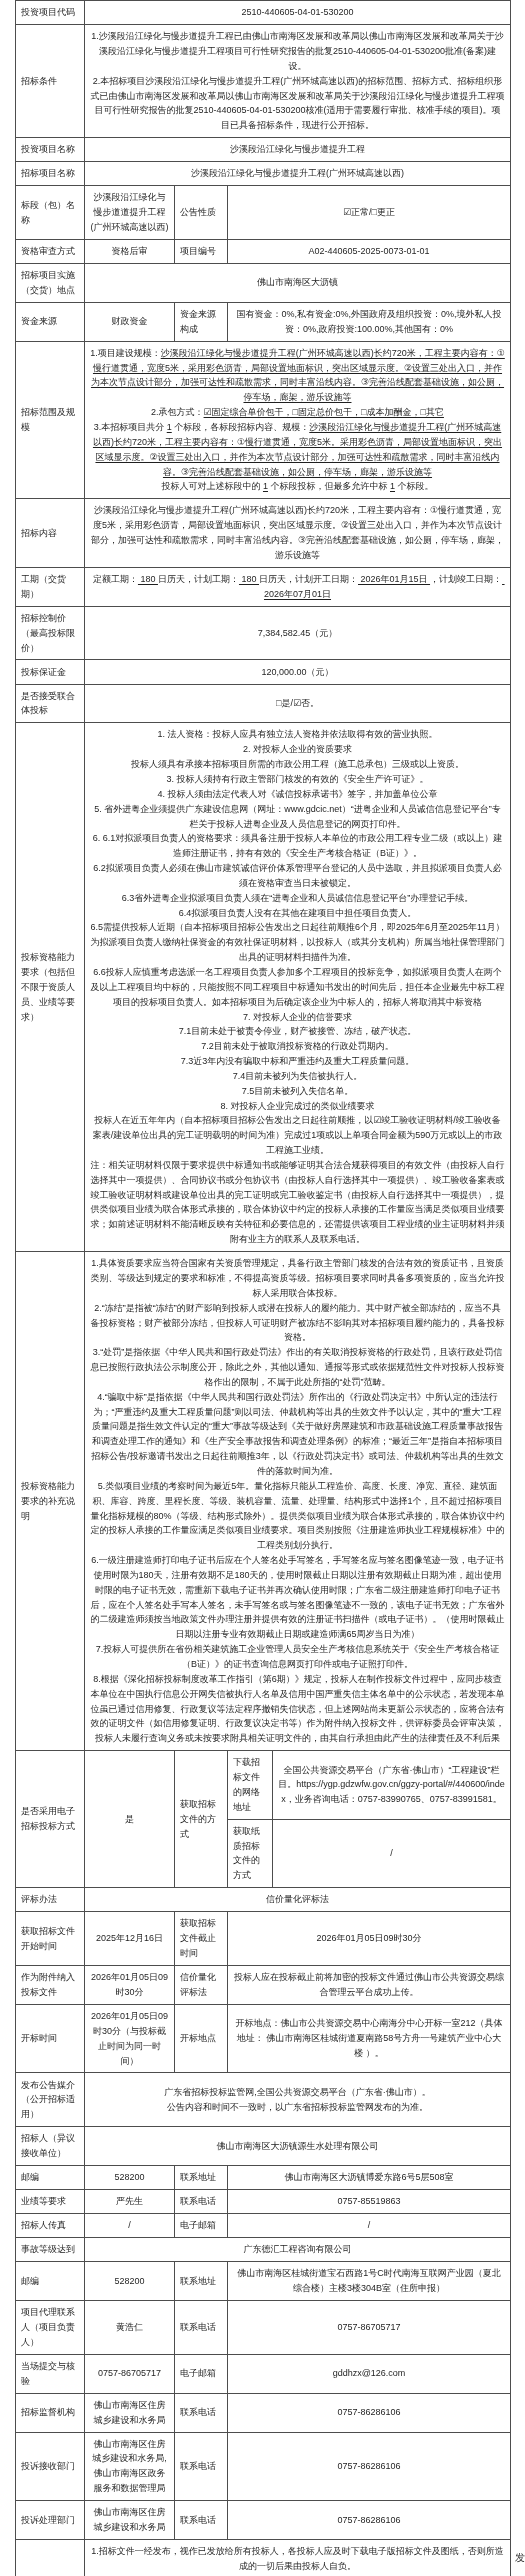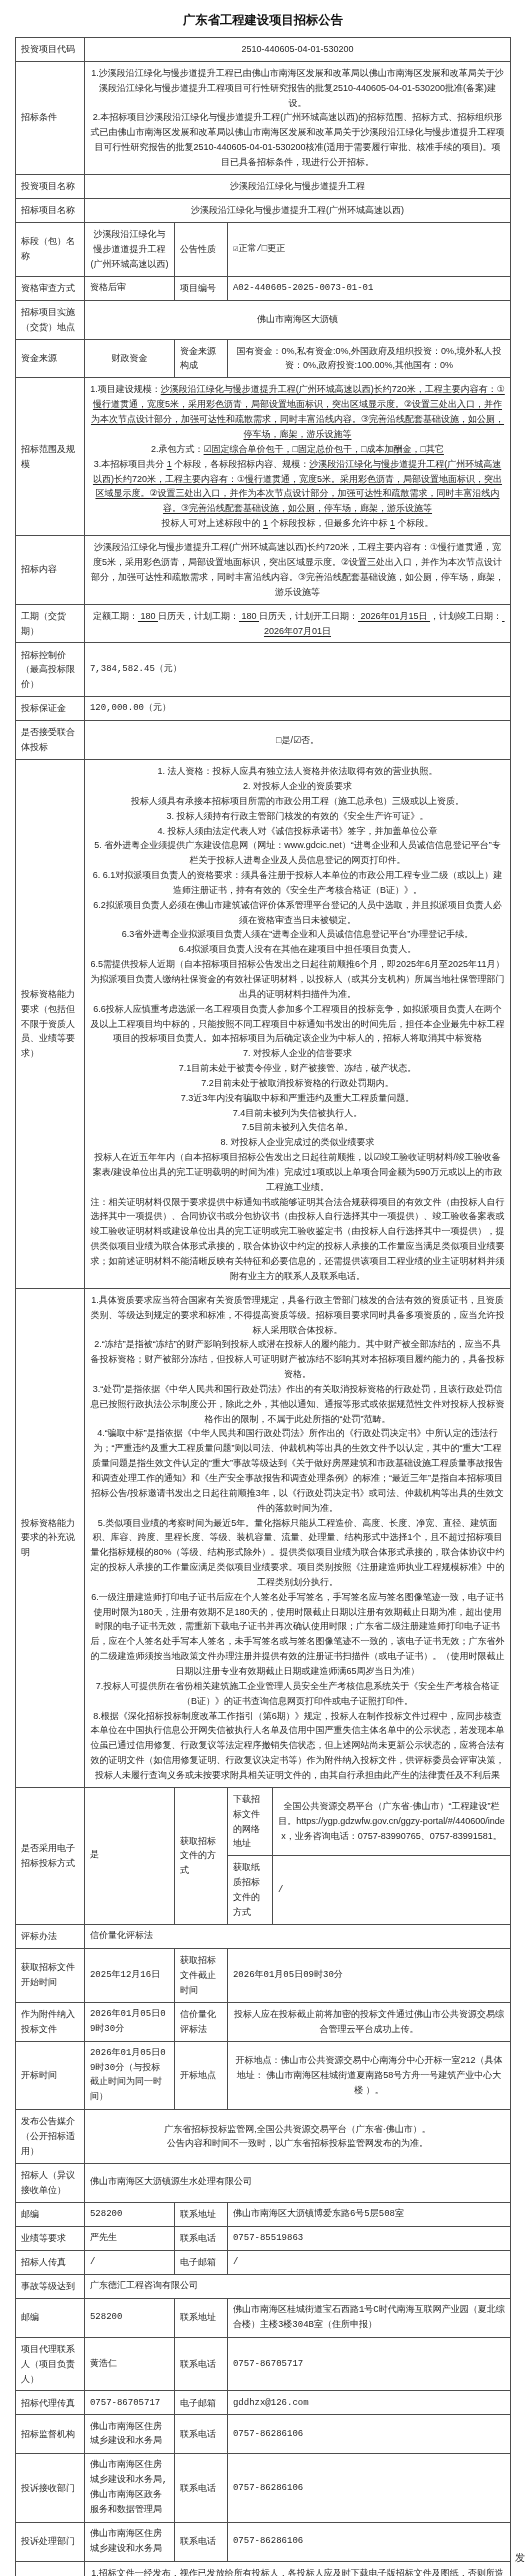--- a/index.html
+++ b/index.html
@@ -4,30 +4,29 @@
 <style>
   html,body{margin:0;padding:0;background:#ffffff;}
   body{font-family:"Liberation Sans","DejaVu Sans",sans-serif;color:#1f1f1f;}
   .page{position:relative;width:526px;min-height:2576px;background:#fff;overflow:hidden;}
   .doc-title{width:496px;margin:11.5px auto 8.2px auto;text-align:center;font-size:12.3px;font-weight:bold;color:#111;}
   table.doc{width:496px;margin:0 auto;border-collapse:collapse;table-layout:fixed;}
   table.doc{border:1.6px solid #4d4d4d;}
   table.doc td{border:0.8px solid #4d4d4d;padding:4.1px 5px;font-size:9px;line-height:1.65;vertical-align:middle;word-break:break-all;}
   td.lbl{vertical-align:middle;}
   td.val{text-align:center;}
-  td.c{text-align:left;font-family:Liberation Mono, monospace;}
+  td.c{text-align:center;}
   .pre{white-space:pre-wrap;margin-left:44px;}
   .u{text-decoration:underline;text-underline-offset:1.6px;}
   .footer-frag{position:absolute;left:515px;top:2551px;font-size:10px;color:#333;}
 </style>
 </head>
 <body>
 
 <div class="page">
-  <div class="doc-title">广东省工程建设项目招标公告</div>
 
   <table class="doc">
     <colgroup>
       <col style="width:69px">
         <col style="width:90px">
         <col style="width:53px">
         <col style="width:45px">
         <col style="width:238px">
     </colgroup>
 
@@ -232,21 +231,21 @@
     </tr>
 
     <tr>
       <td class="lbl">项目代理联系人（项目负责人）</td>
       <td class="val c">黄浩仁</td>
       <td class="lbl">联系电话</td>
       <td class="val c" colspan="2">0757-86705717</td>
     </tr>
 
     <tr>
-      <td class="lbl">招标代理传真</td>
+      <td class="lbl">当场提交与核验</td>
       <td class="val c">0757-86705717</td>
       <td class="lbl">电子邮箱</td>
       <td class="val c" colspan="2">gddhzx@126.com</td>
     </tr>
 
     <tr>
       <td class="lbl">招标监督机构</td>
       <td class="val c">佛山市南海区住房城乡建设和水务局</td>
       <td class="lbl">联系电话</td>
       <td class="val c" colspan="2">0757-86286106</td>

